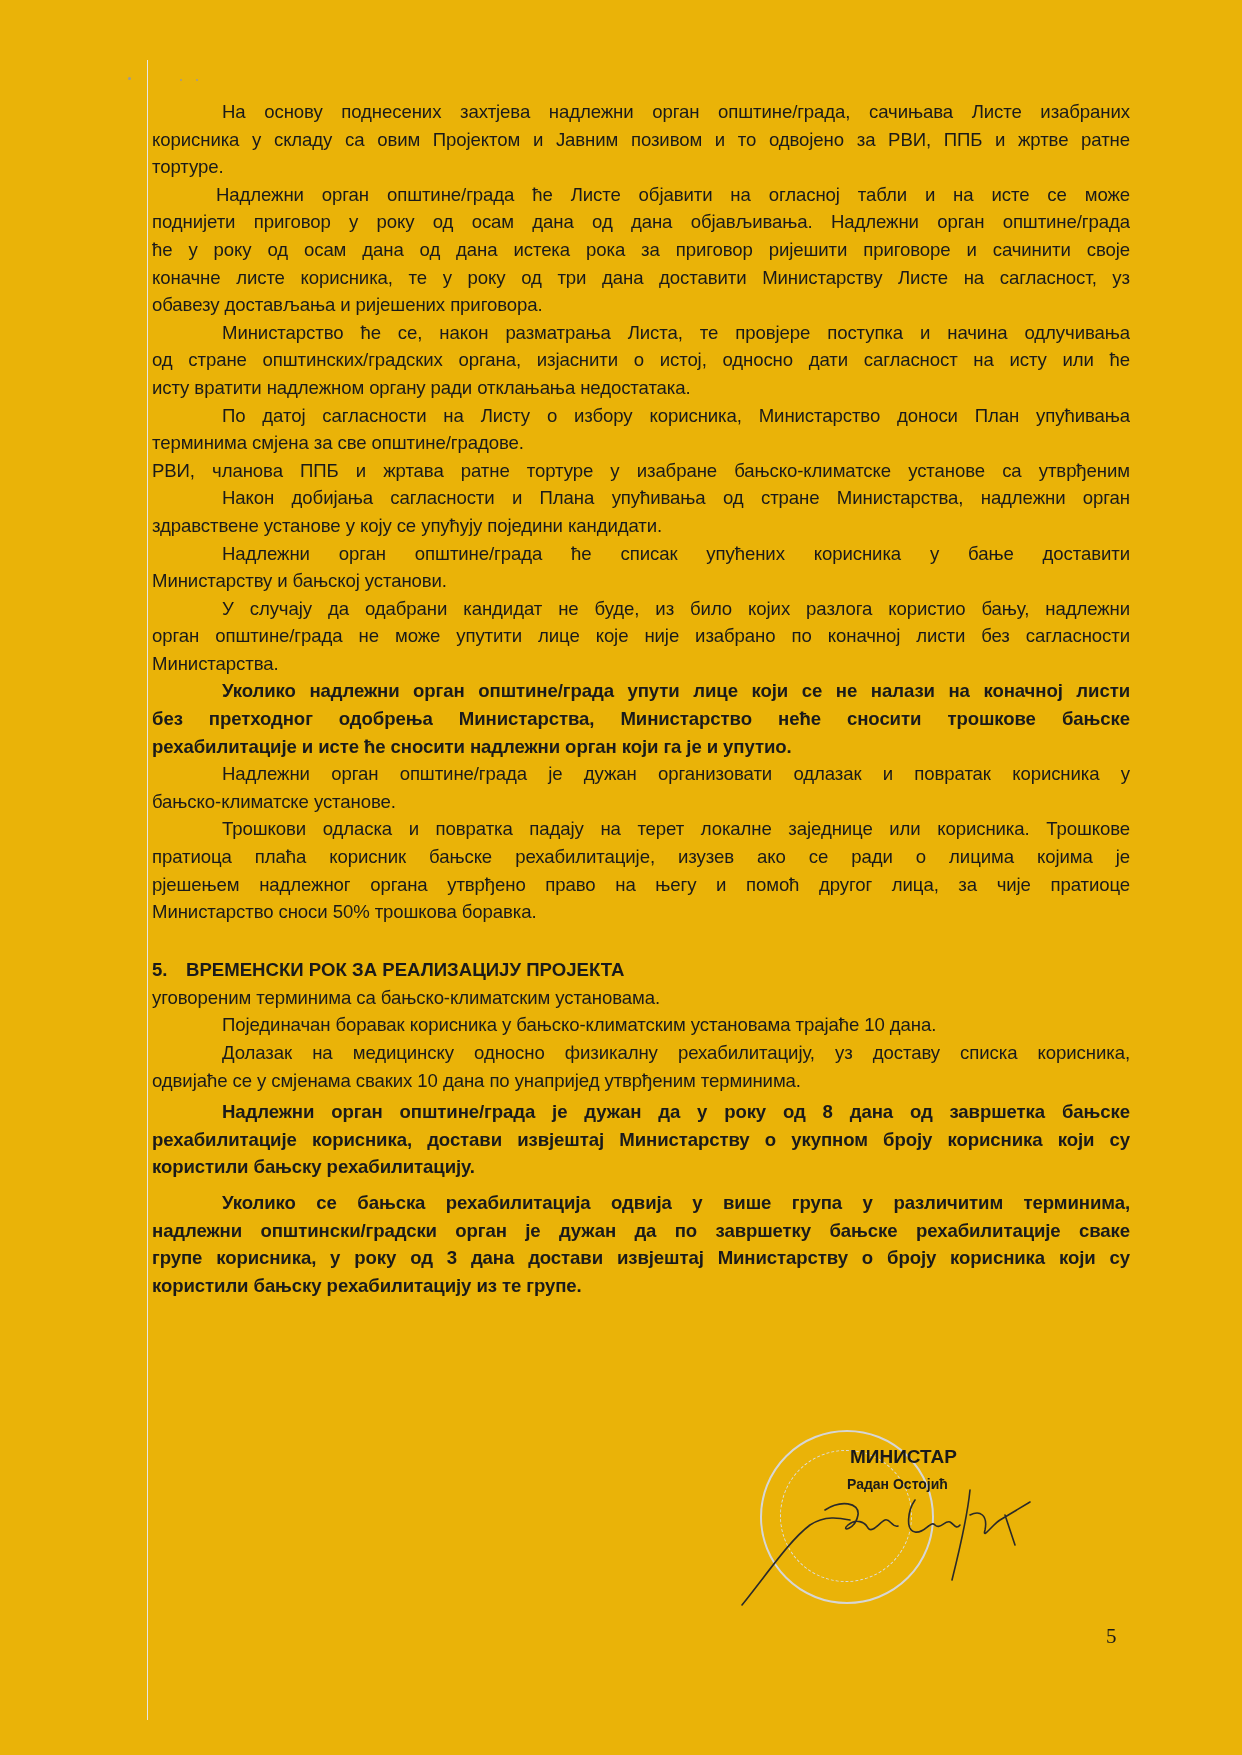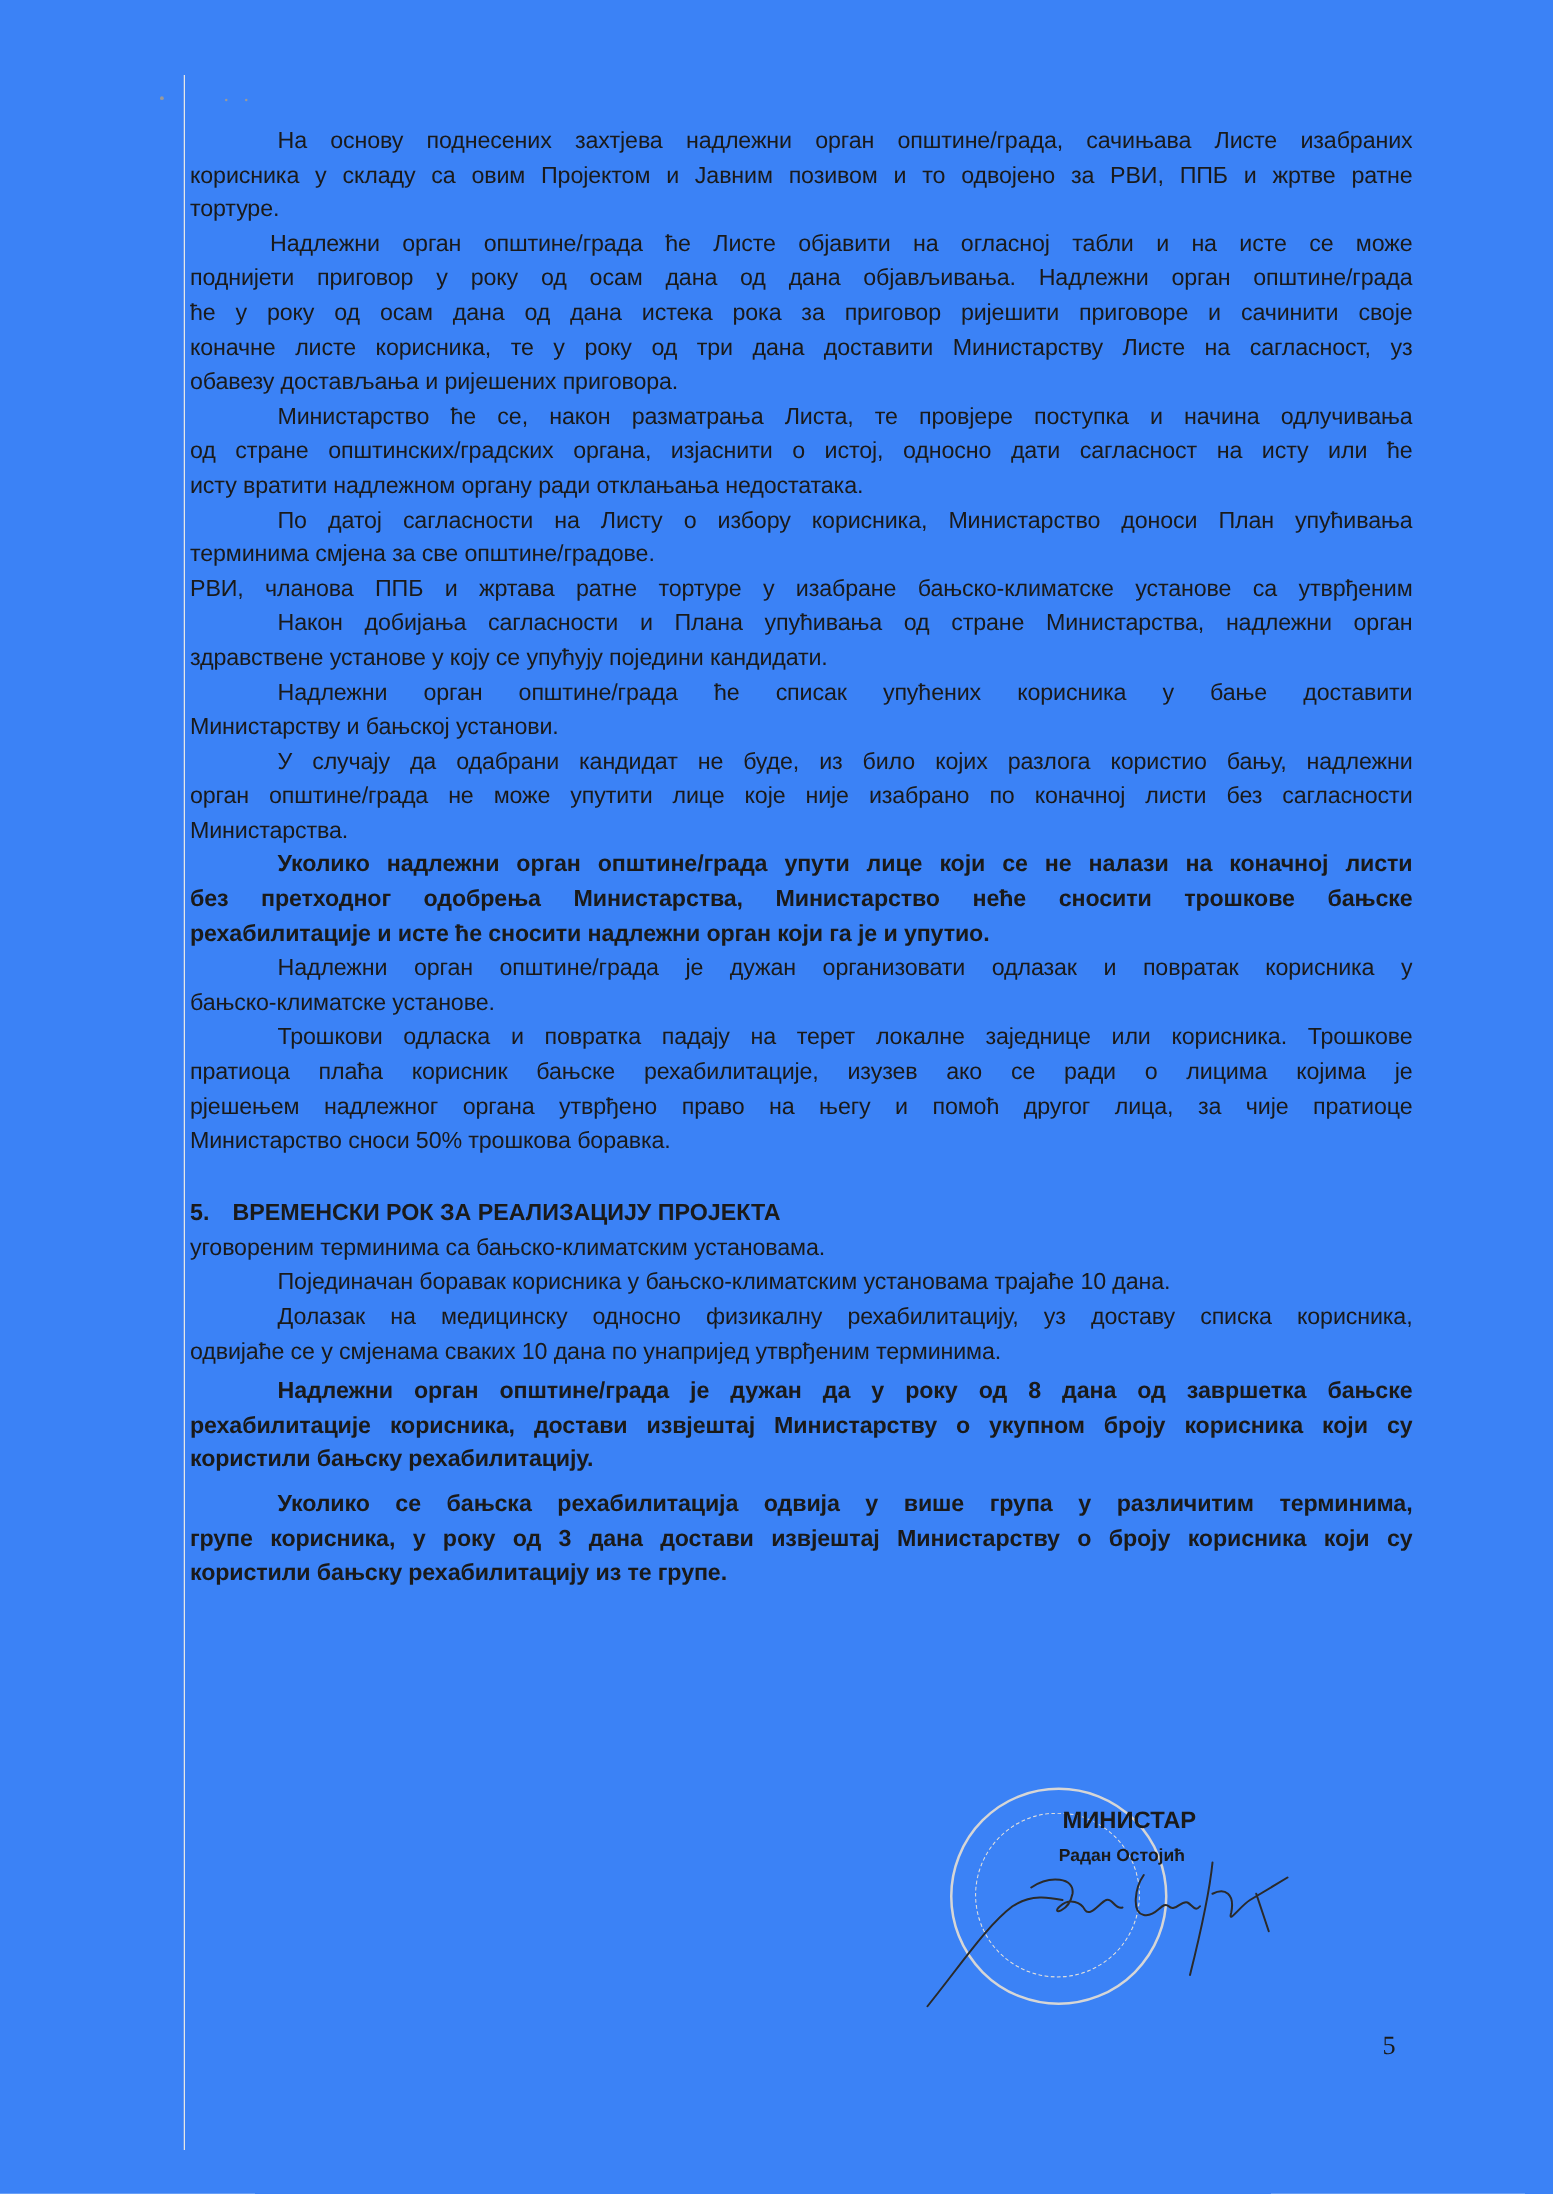--- a/index.html
+++ b/index.html
@@ -1,18 +1,18 @@
 <!DOCTYPE html>
 <html><head>
 <meta charset="utf-8">
 <style>
   html, body { margin: 0; padding: 0; background: #ffffff; }
   body { width: 1242px; height: 1755px; position: relative; overflow: hidden;
          font-family: "Liberation Sans", "DejaVu Sans", sans-serif; color: #1a1a1a; }
-  .page { position: absolute; left: 0; top: 0; width: 1242px; height: 1755px; background: #3b82f6; }
+  .page { position: absolute; left: 0; top: 0; width: 1242px; height: 1755px; background: #eab308; }
   .scan-line { position: absolute; left: 147px; top: 60px; width: 1px; height: 1660px; background: #e6e6e6; }
   .speck { position: absolute; width: 3px; height: 3px; border-radius: 50%; background: #9a9a9a; }
   .content { position: absolute; left: 152px; top: 98px; width: 978px; }
   .ln { display: block; white-space: nowrap; font-size: 18.6px; line-height: 27.6px; height: 27.6px;
         letter-spacing: -0.1px; }
   .ln.j { text-align: justify; text-align-last: justify; white-space: normal; overflow: hidden; }
   .ind { padding-left: 70px; }
   .ind2 { padding-left: 64px; }
   .b { font-weight: bold; }
   .gap { height: 20px; }
@@ -122,20 +122,21 @@
     <div class="b" style="margin-top:4px;">
       <span class="ln j ind">Надлежни орган општине/града је дужан да у року од 8 дана од завршетка бањске</span>
       <span class="ln j">рехабилитације корисника, достави извјештај Министарству о укупном броју корисника који су</span>
       <span class="ln">користили бањску рехабилитацију.</span>
     </div>
 
     <div style="height:8px;"></div>
 
     <div class="b">
       <span class="ln j ind">Уколико се бањска рехабилитација одвија у више група у различитим терминима,</span>
+      <span class="ln j">надлежни општински/градски орган је дужан да по завршетку  бањске  рехабилитације сваке</span>
       <span class="ln j">групе корисника, у року од 3 дана достави извјештај Министарству о броју корисника који су</span>
       <span class="ln">користили бањску рехабилитацију из те групе.</span>
     </div>
   </div>
 
   <div class="sig">
     <div class="stamp">
       <div class="stamp-inner"></div>
     </div>
     <div class="sig-title">МИНИСТАР</div>

